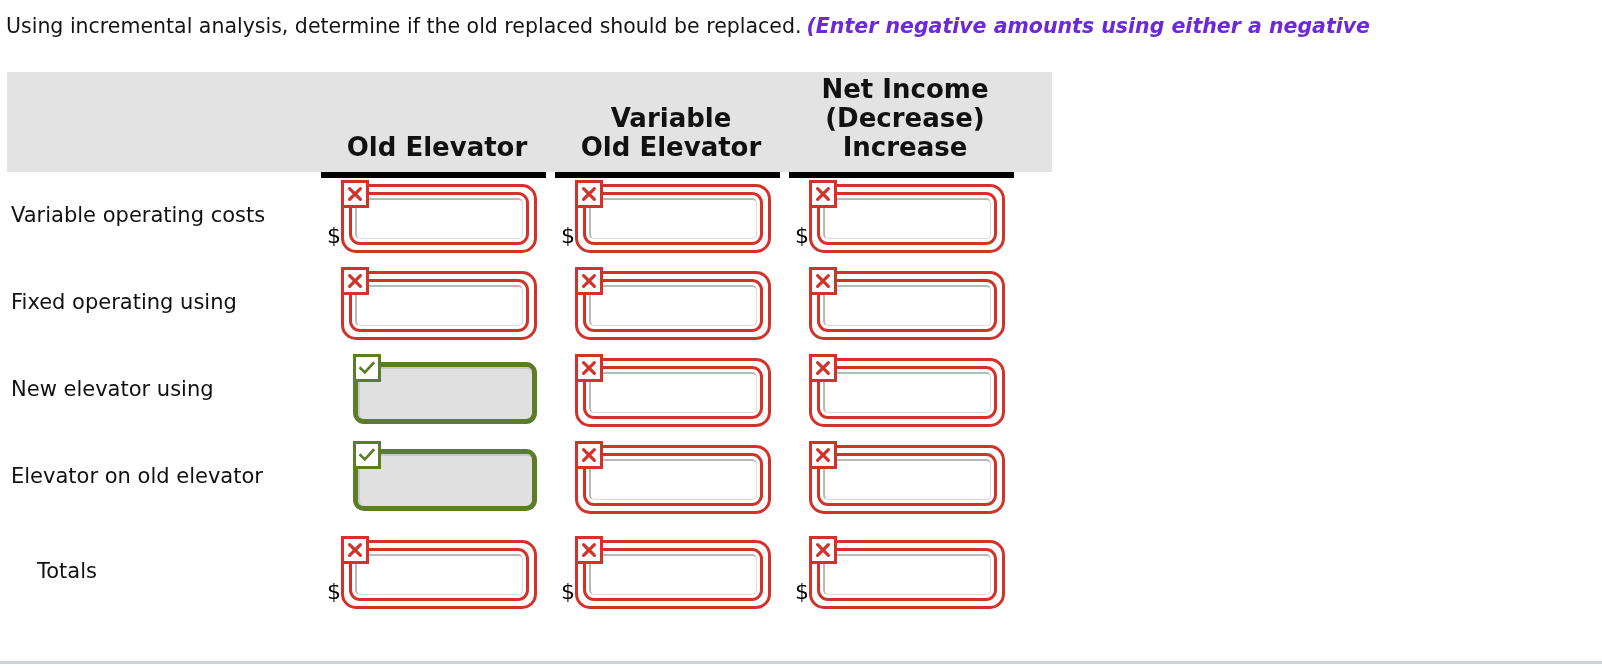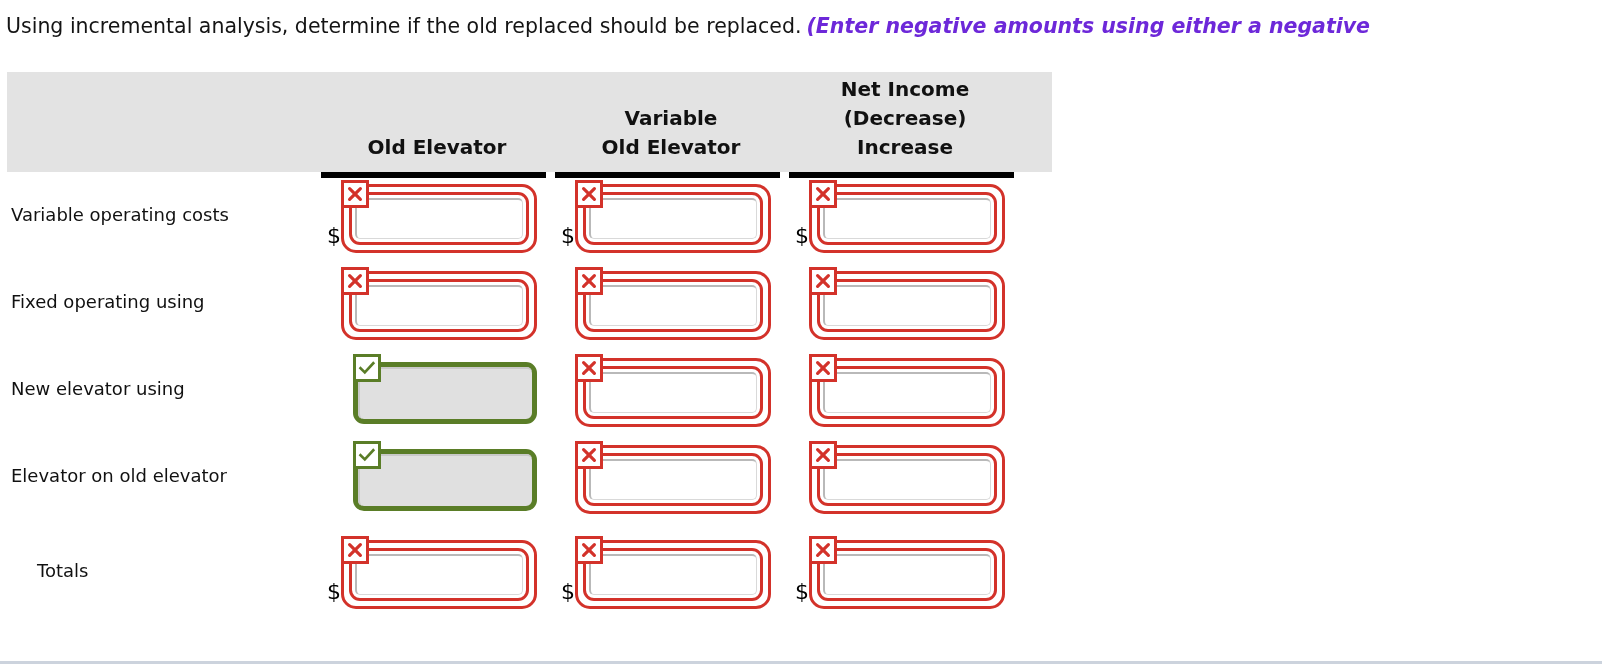--- a/index.html
+++ b/index.html
@@ -45,21 +45,21 @@
   #table-header {
     position: absolute;
     left: 7px; top: 0;
     width: 1045px; height: 100px;
     background: #e3e3e3;
   }
   .col-head {
     position: absolute;
     bottom: 10px;
     text-align: center;
-    font-size: 20px;
+    font-size: 26px;
     font-weight: bold;
     line-height: 29px;
     color: #111;
   }
   .col-head .ch-line { display: block; white-space: nowrap; }
   #col-head-retain  { left: 313px; width: 234px; }
   #col-head-replace { left: 547px; width: 234px; }
   #col-head-net     { left: 781px; width: 234px; }
 
   
@@ -68,21 +68,21 @@
     left: 0; top: 100px;
     width: 1602px;
   }
   .data-row {
     position: relative;
     height: 87px;
   }
   .row-label {
     position: absolute;
     left: 11px; top: 30px;
-    font-size: 18px;
+    font-size: 21px;
     line-height: 26px;
     white-space: nowrap;
     color: #111;
   }
   .row-label.indent { left: 37px; }
 
   
   .cell {
     position: absolute;
     top: 0;

